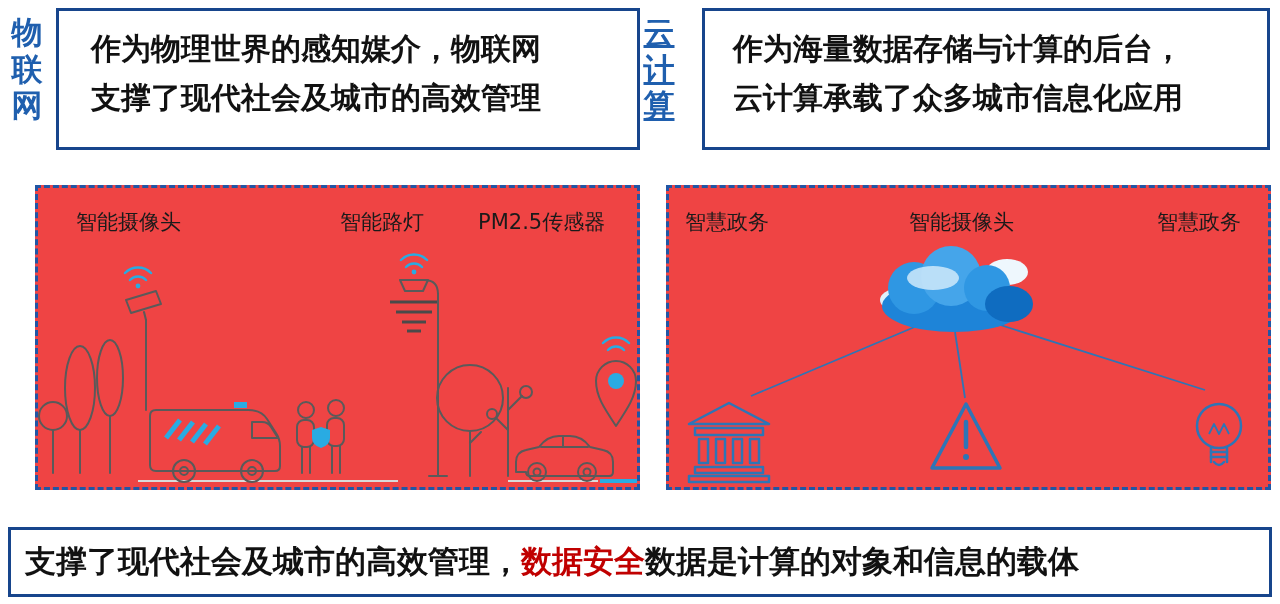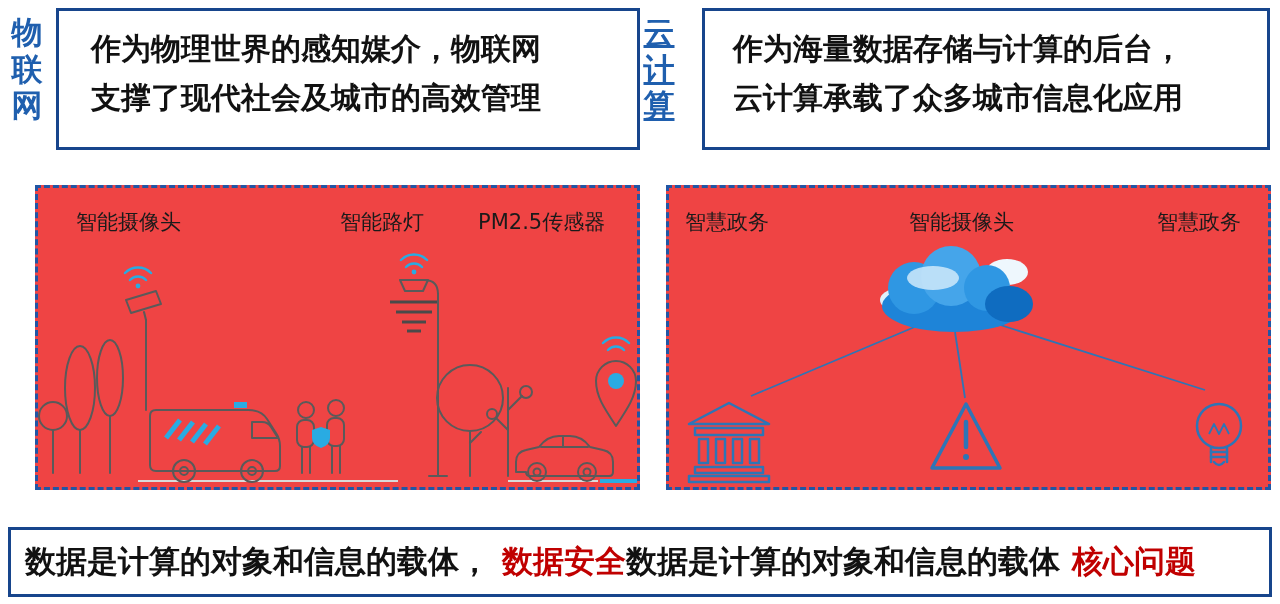--- a/index.html
+++ b/index.html
@@ -23,21 +23,21 @@
   #iot-dashed { left:35px; }
   #cloud-dashed { left:666px; }
   .diagram-label { position:absolute; top:20px; font-size:21px; color:#1a1a1a;
     font-weight:500; white-space:nowrap; }
   .scene { position:absolute; left:0; top:50px; width:599px; height:249px; }
 
   
   .banner { position:absolute; left:8px; top:527px; width:1264px; height:70px;
     border:3px solid #17458c; display:flex; align-items:center; padding-left:14px;
     font-size:31px; font-weight:bold; color:#111; white-space:nowrap; }
-  .banner .red { color:#c00000;margin-left:12px; }
+  .banner .red { color:#c00000; }
 
   svg .ln { stroke:#5a5a5a; stroke-width:2; fill:none; stroke-linecap:round; stroke-linejoin:round; }
   svg .blu { stroke:#29abe2; stroke-width:2.5; fill:none; stroke-linecap:round; }
   svg .icn { stroke:#2e75b6; stroke-width:2.5; fill:none; stroke-linecap:round; stroke-linejoin:round; }
 </style>
 </head>
 <body>
 
 <div class="slide">
 
@@ -202,19 +202,18 @@
         <line class="icn" x1="542" y1="210" x2="542" y2="224"></line>
         <line class="icn" x1="558" y1="210" x2="558" y2="224"></line>
         <line class="icn" x1="542" y1="214" x2="558" y2="214"></line>
         <line class="icn" x1="542" y1="219" x2="558" y2="219"></line>
         <path class="icn" d="M545,224 q5,6 10,0"></path>
       </g>
     </svg>
   </div>
 
   <div class="banner">
-    <span>数据是计算的对象和信息的载体，</span>
+    <span>支撑了现代社会及城市的高效管理，</span>
       <span class="red">数据安全</span>
       <span>数据是计算的对象和信息的载体</span>
-      <span class="red">核心问题</span>
   </div>
 
 </div>
 
 </body></html>

